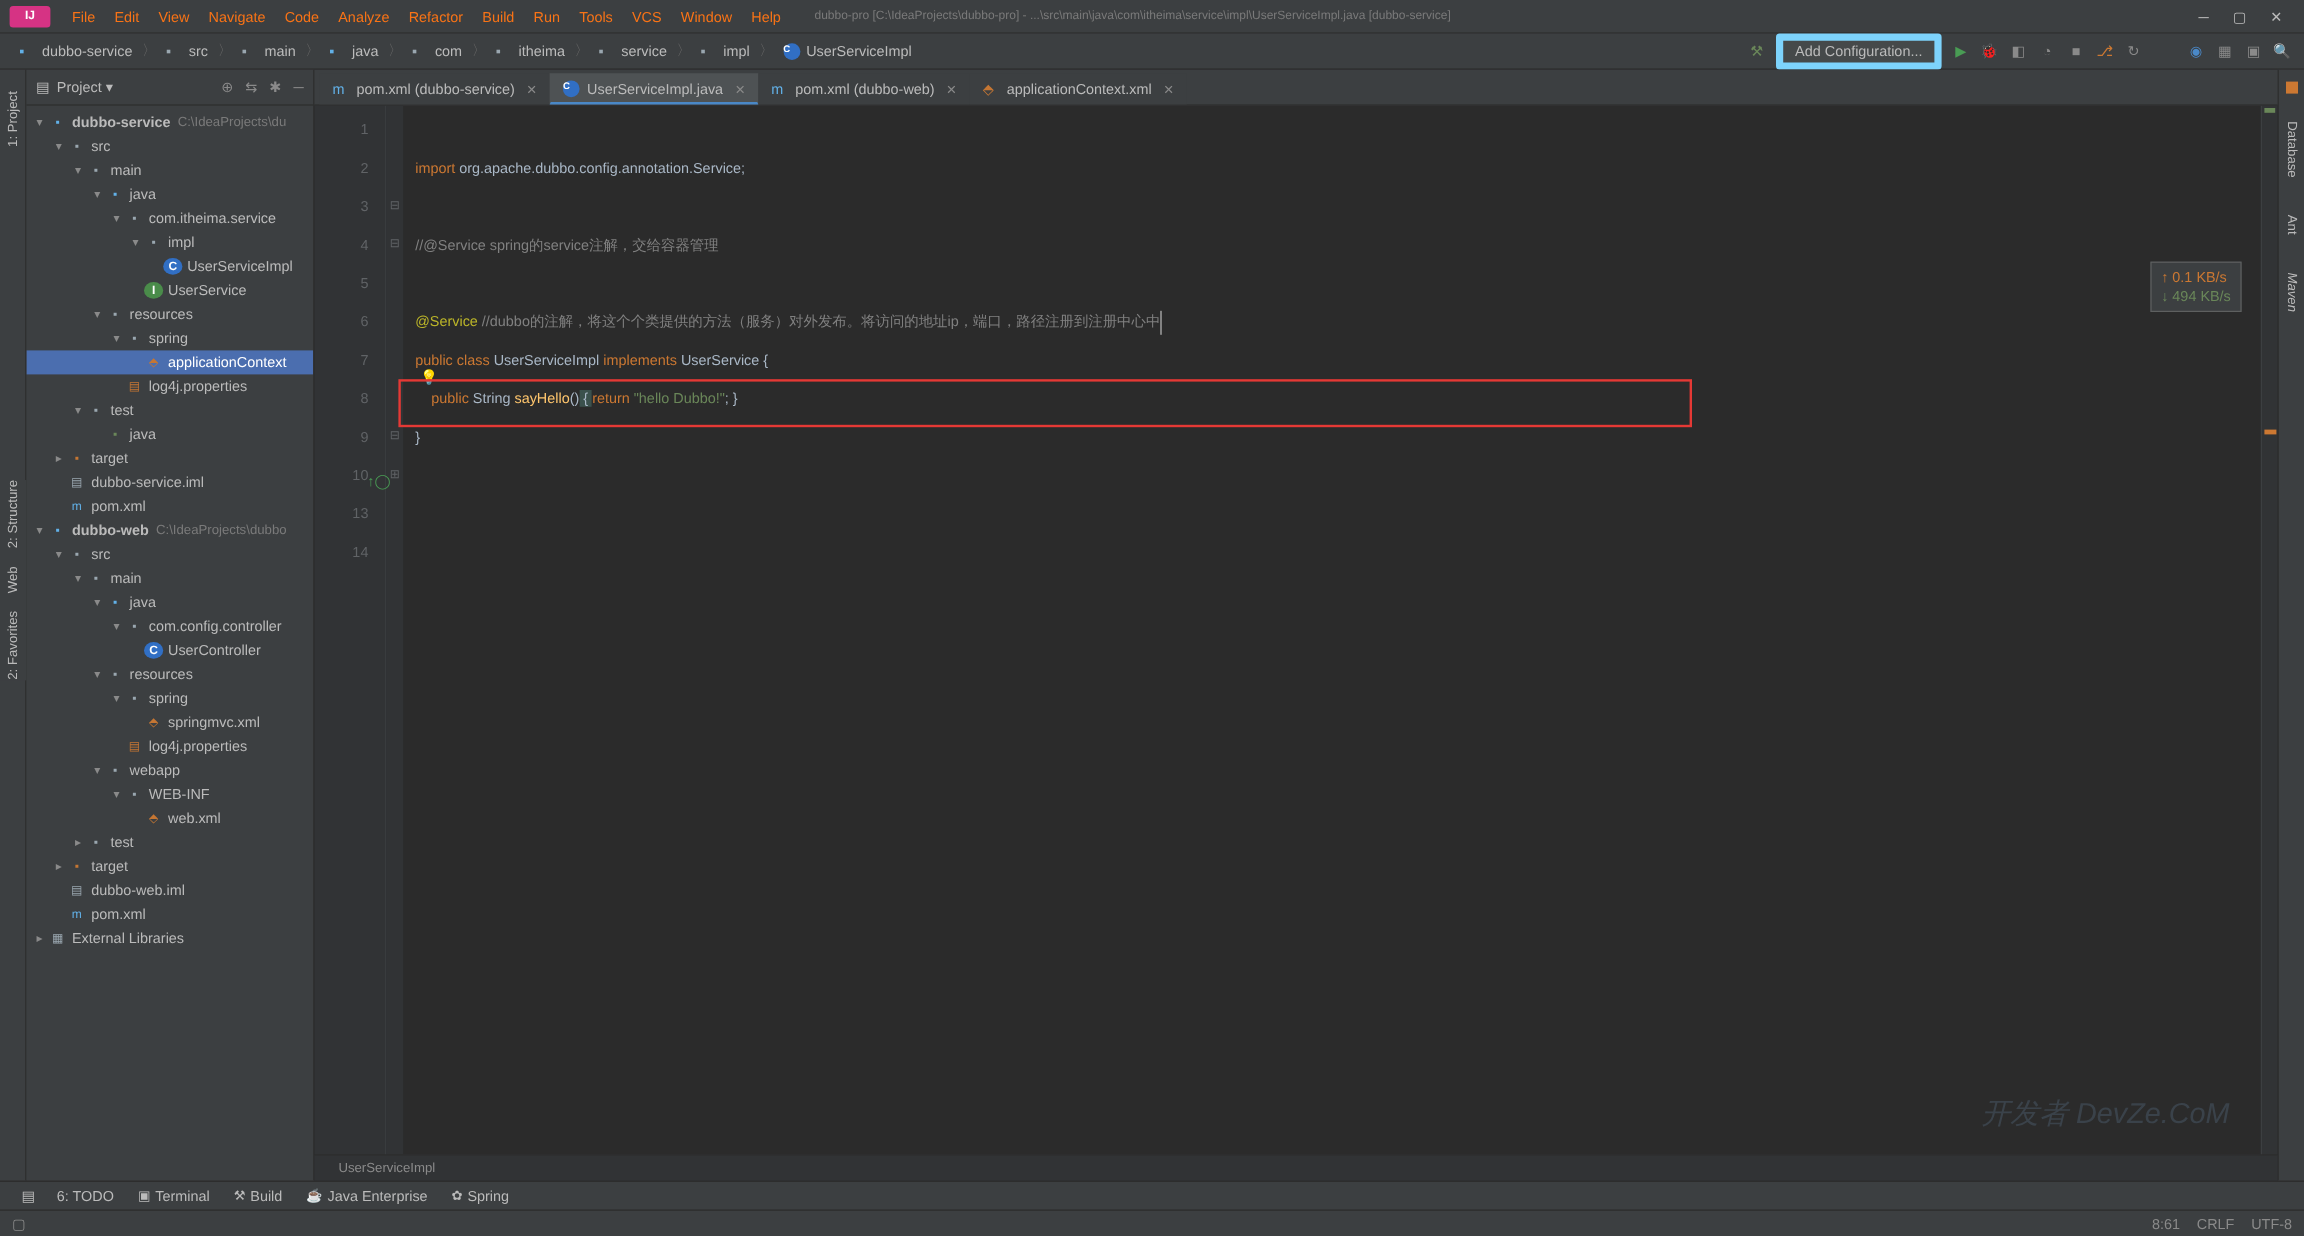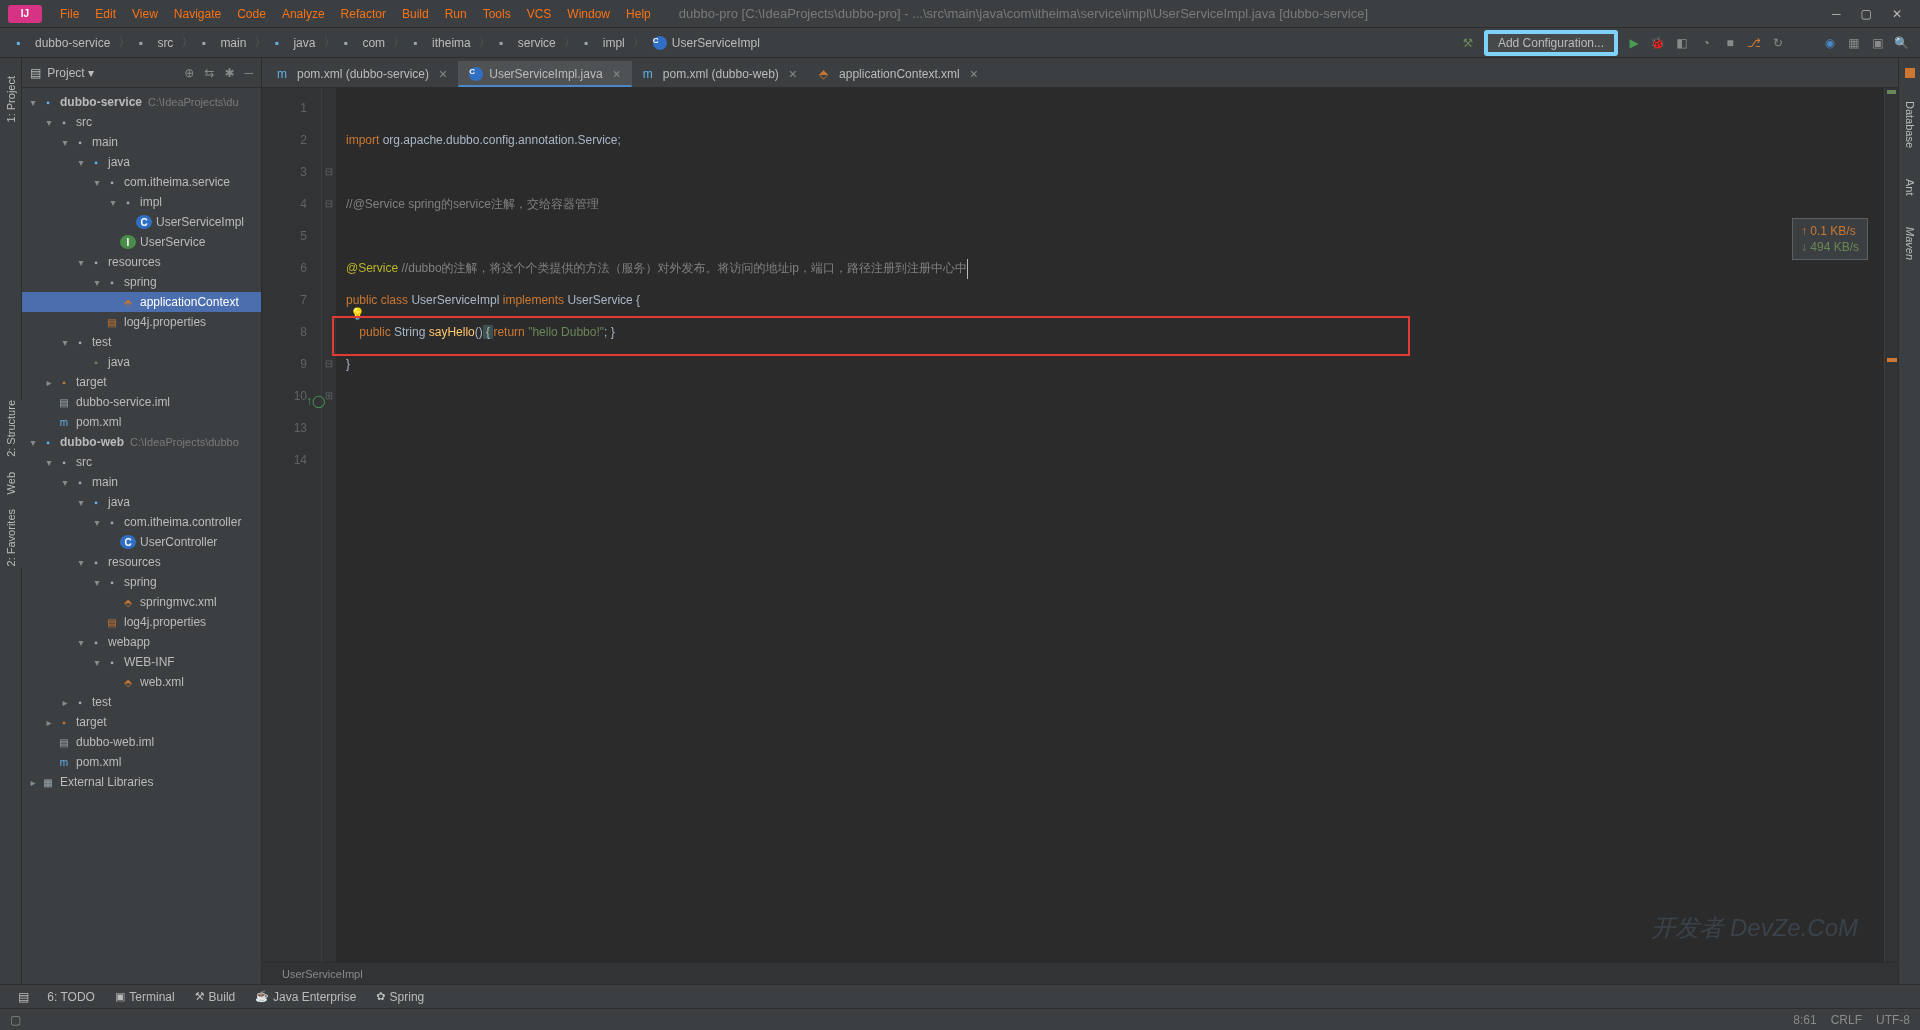--- a/index.html
+++ b/index.html
@@ -1,28 +1,28 @@
 <!DOCTYPE html>
 <html><head>
 <meta charset="utf-8">
 <style>
 *{margin:0;padding:0;box-sizing:border-box;font-family:'Segoe UI',Arial,sans-serif;font-size:12px;user-select:none}
 body{background:#2b2b2b;color:#bbb;width:1920px;height:1030px;overflow:hidden;display:flex;flex-direction:column}
 .menubar{height:28px;background:#3c3f41;display:flex;align-items:center;padding:0 8px;border-bottom:1px solid #2d2d2d}
 .menubar .logo{width:34px;height:18px;background:#d63384;border-radius:3px;margin-right:10px;display:flex;align-items:center;justify-content:center;color:#fff;font-weight:bold;font-size:10px}
 .menubar .mi{padding:0 8px;color:#f97316;cursor:pointer}
-.menubar .title{margin-left:20px;color:#7a7a7a;font-size:13px}
+.menubar .title{margin-left:20px;color:#7a7a7a;font-size:10px}
 .menubar .wincontrols{margin-left:auto;display:flex;gap:20px;padding-right:10px}
 .menubar .wincontrols span{color:#bbb;cursor:pointer}
 .navbar{height:30px;background:#3c3f41;display:flex;align-items:center;padding:0 10px;border-bottom:1px solid #2d2d2d}
 .navbar .crumb{display:flex;align-items:center;gap:5px;padding:2px 6px;color:#bbb;cursor:pointer}
 .navbar .crumb .ic{width:14px;height:14px}
 .navbar .sep{color:#666;padding:0 2px}
 .navbar .right{margin-left:auto;display:flex;align-items:center;gap:8px}
-.navbar .cfg{background:#45494a;border:4px solid #7dd3fc;padding:2px 10px;border-radius:3px;color:#bbb}
+.navbar .cfg{background:#45494a;border:6px solid #7dd3fc;padding:2px 10px;border-radius:3px;color:#bbb}
 .navbar .ticon{width:16px;height:16px;color:#8a8a8a;display:flex;align-items:center;justify-content:center;cursor:pointer}
 .main{flex:1;display:flex;overflow:hidden}
 .leftgutter{width:22px;background:#3c3f41;border-right:1px solid #2d2d2d;display:flex;flex-direction:column;align-items:center;padding-top:10px;gap:20px}
 .leftgutter .vtab{writing-mode:vertical-rl;transform:rotate(180deg);color:#bbb;padding:8px 2px;cursor:pointer;font-size:11px}
 .projectpanel{width:240px;background:#3c3f41;border-right:1px solid #2d2d2d;display:flex;flex-direction:column}
 .projheader{height:30px;display:flex;align-items:center;padding:0 8px;border-bottom:1px solid #2d2d2d}
 .projheader .ic{margin-right:6px}
 .projheader .lbl{flex:1;color:#bbb;font-weight:500}
 .projheader .tools{display:flex;gap:10px;color:#8a8a8a}
 .tree{flex:1;overflow:auto;padding:4px 0}
@@ -287,21 +287,21 @@
           <span>main</span>
         </div>
       <div class="node" style="padding-left:52px">
           <span class="arrow">▾</span>
           <span class="ic ic-folder-blue">▪</span>
           <span>java</span>
         </div>
       <div class="node" style="padding-left:68px">
           <span class="arrow">▾</span>
           <span class="ic ic-folder">▪</span>
-          <span>com.itheima.controller</span>
+          <span>com.config.controller</span>
         </div>
       <div class="node" style="padding-left:84px">
           <span class="arrow"> </span>
           <span class="ic ic-class">C</span>
           <span>UserController</span>
         </div>
       <div class="node" style="padding-left:52px">
           <span class="arrow">▾</span>
           <span class="ic ic-folder">▪</span>
           <span>resources</span>

